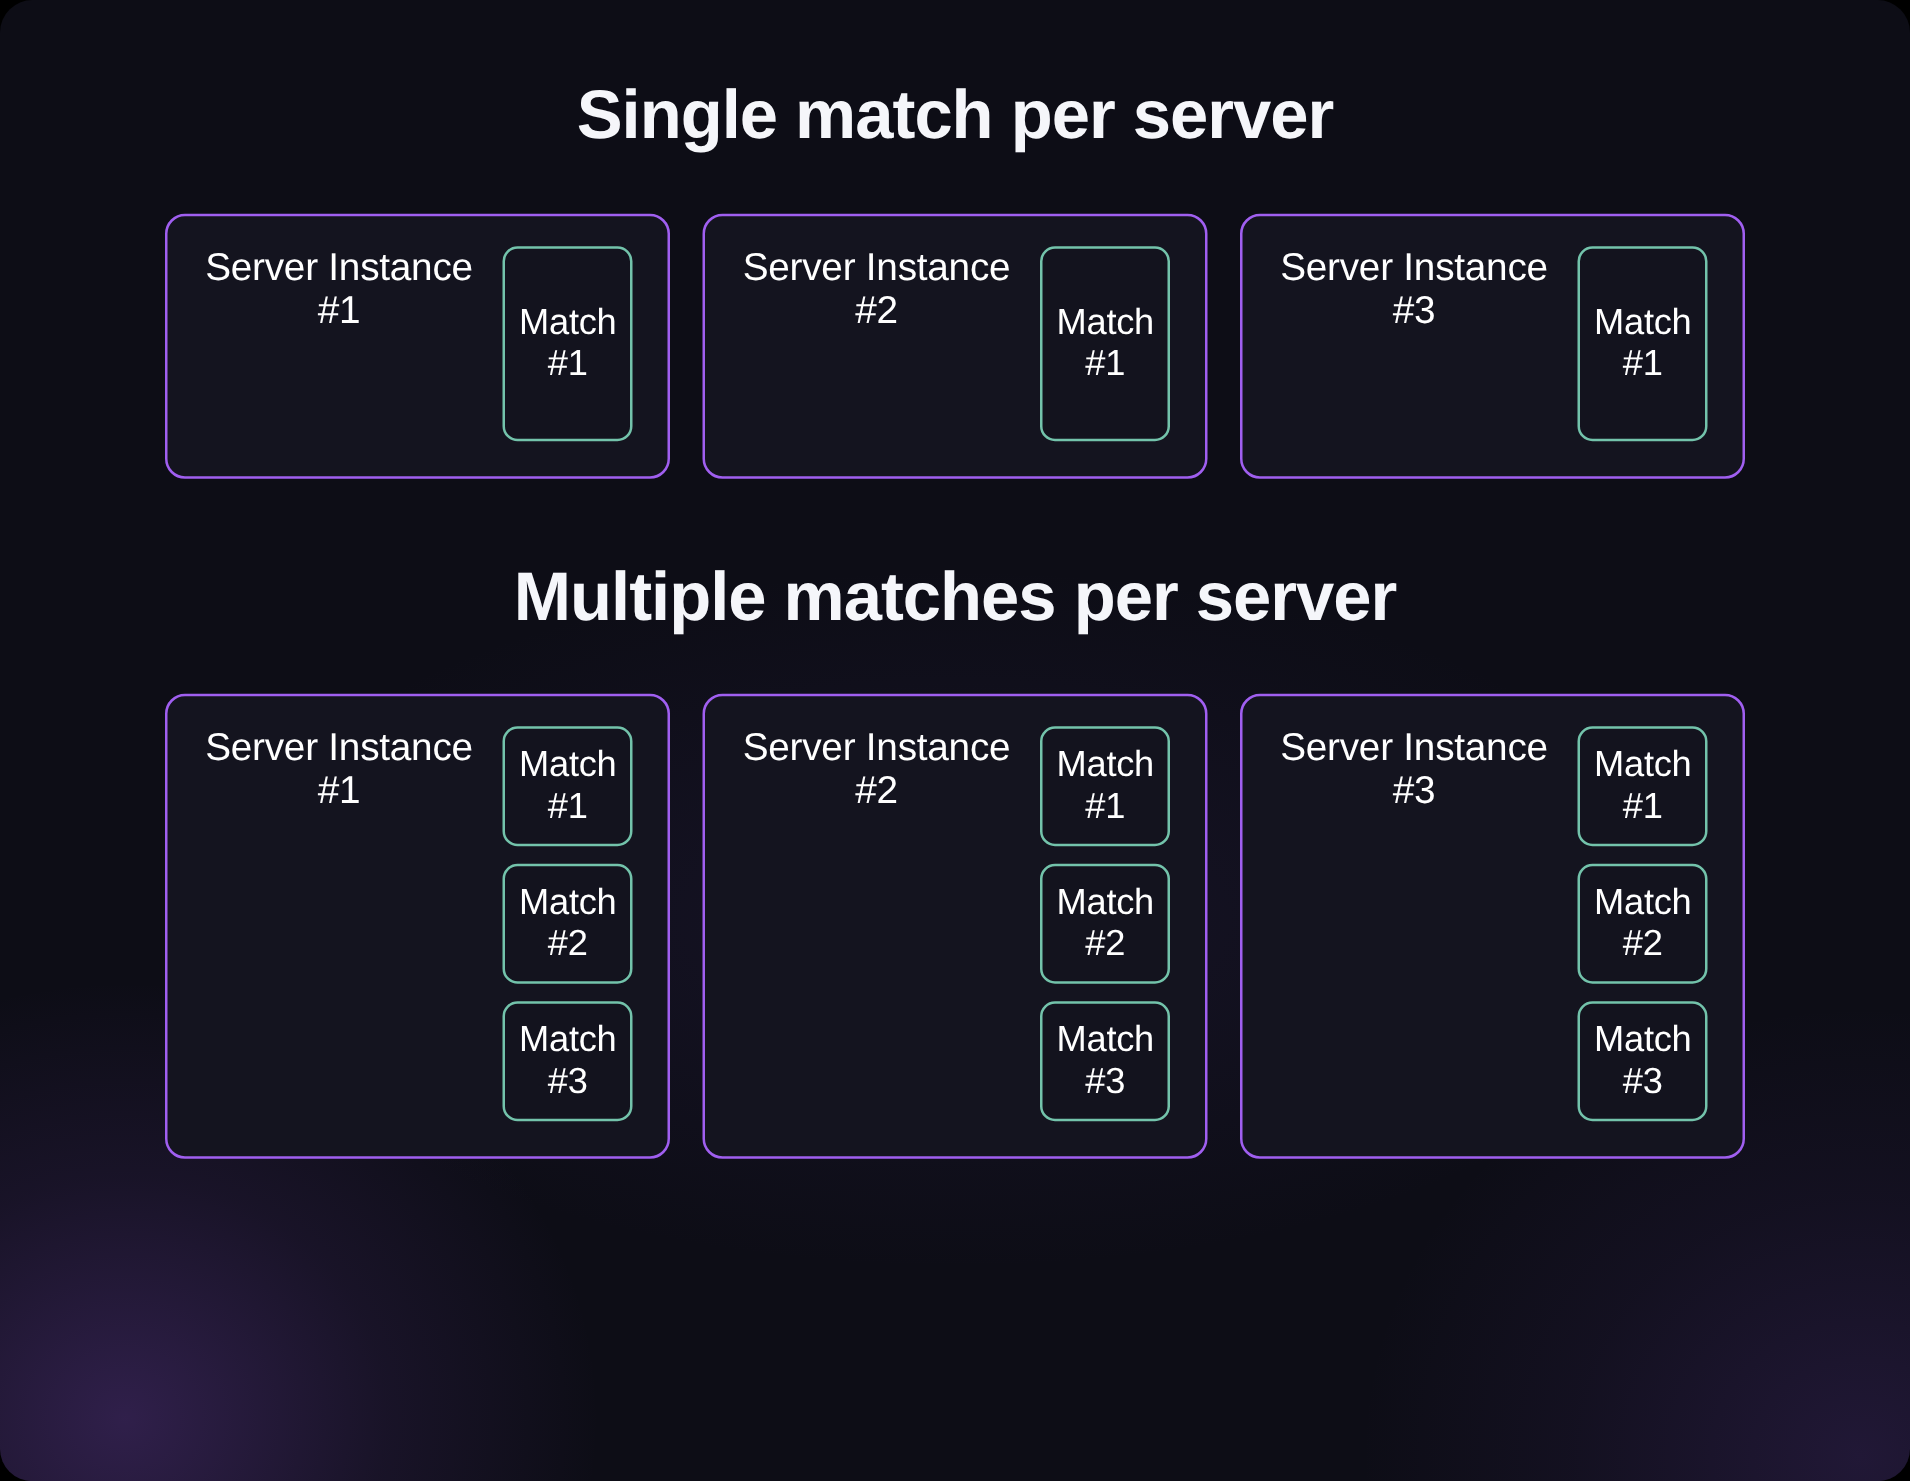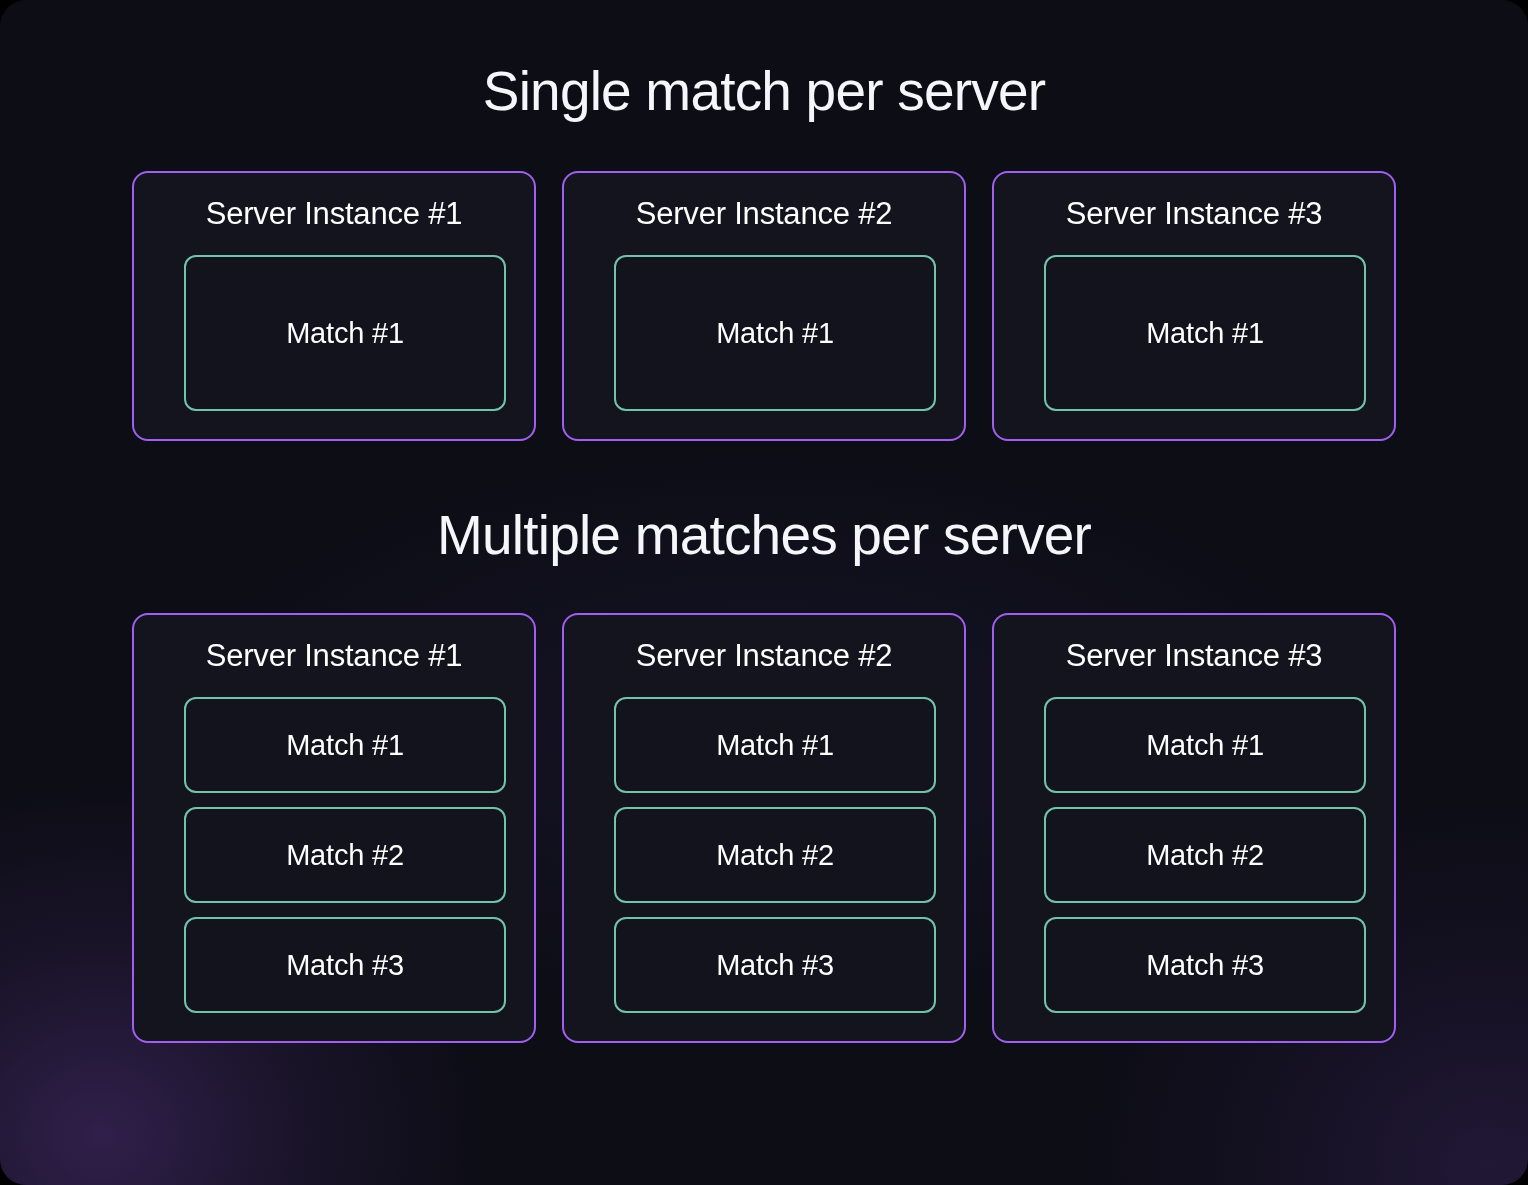--- a/index.html
+++ b/index.html
@@ -56,21 +56,21 @@
     z-index: 2;
     width: 100%;
     height: 100%;
     padding: 0;
   }
 
   .section-title {
     text-align: center;
     color: #f5f6fa;
     font-size: 55px;
-    font-weight: 400;
+    font-weight: 700;
     letter-spacing: -0.8px;
     line-height: 1;
   }
 
   #title-single { padding-top: 64px; }
   #title-multiple { padding-top: 67px; }
 
   .card-row {
     display: flex;
     gap: 26px;
@@ -80,21 +80,21 @@
   #row-single  { margin-top: 52px; }
   #row-multi   { margin-top: 50px; }
 
   .server-card {
     flex: 1 1 0;
     background: #14141f;
     border: 2px solid #a05ff0;
     border-radius: 16px;
     padding: 24px 28px 28px 28px;
     display: flex;
-    flex-direction: column;
+    flex-direction: row;
     align-items: stretch;
     justify-content: space-between;
   }
 
   .server-card-title {
     text-align: center;
     color: #ffffff;
     font-size: 31px;
     font-weight: 400;
     letter-spacing: -0.2px;

